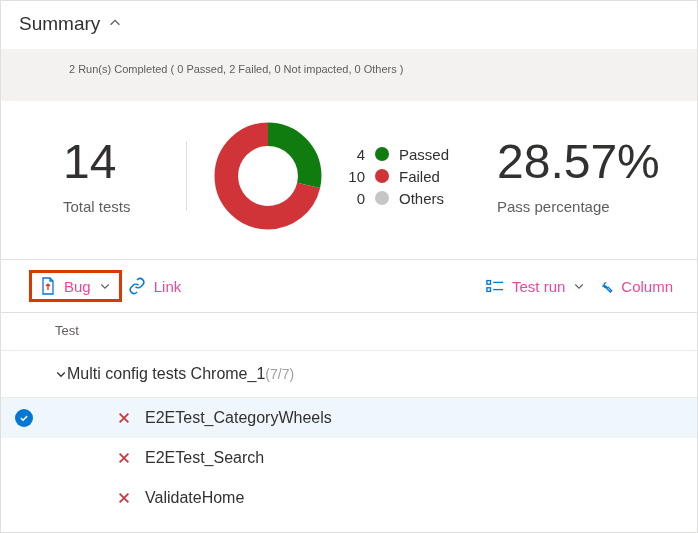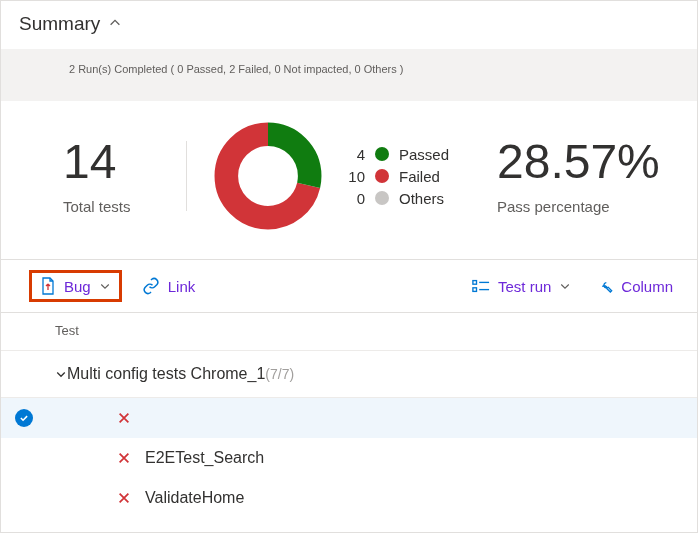--- a/index.html
+++ b/index.html
@@ -58,23 +58,22 @@
   .sw-others { background: #c8c6c4; }
   .metric-pct {
     padding-left: 20px;
   }
   .toolbar {
     display: flex;
     align-items: center;
     padding: 10px 18px 10px 28px;
     border-top: 1px solid #e1dfdd;
     border-bottom: 1px solid #e1dfdd;
-    gap: 14px;
     font-size: 15px;
-    color: #6d28d9;
+    color: #ec4899;
   }
   .btn {
     display: flex; align-items: center; gap: 8px; cursor: pointer;
     padding: 4px 6px;
   }
   .bug-btn {
     border: 3px solid #d83b01;
     padding: 4px 8px;
   }
   .ic { display:inline-flex; }
@@ -233,20 +232,21 @@
   <span class="check">
     <svg viewBox="0 0 16 16" fill="none" stroke="#fff" stroke-width="2.5">
         <path d="M3 8 L6.5 11.5 L13 5"></path>
       </svg>
   </span>
   <span class="x-ic">
     <svg width="14" height="14" viewBox="0 0 16 16" stroke="#d13438" stroke-width="2">
         <path d="M3 3 L13 13 M13 3 L3 13"></path>
       </svg>
   </span>
+  <span>E2ETest_CategoryWheels</span>
 </div>
 
 <div class="test-row">
   <span class="no-check"></span>
   <span class="x-ic">
     <svg width="14" height="14" viewBox="0 0 16 16" stroke="#d13438" stroke-width="2">
         <path d="M3 3 L13 13 M13 3 L3 13"></path>
       </svg>
   </span>
   <span>E2ETest_Search</span>

